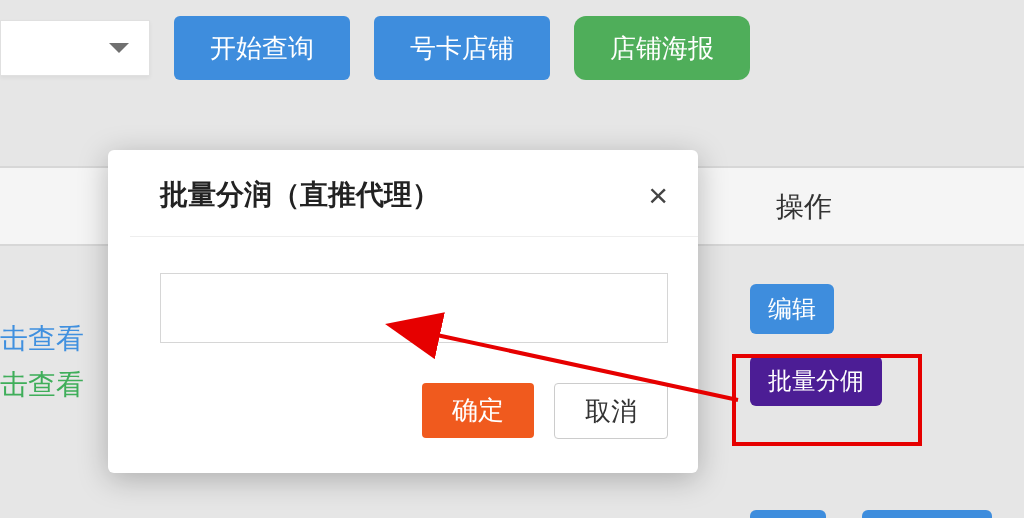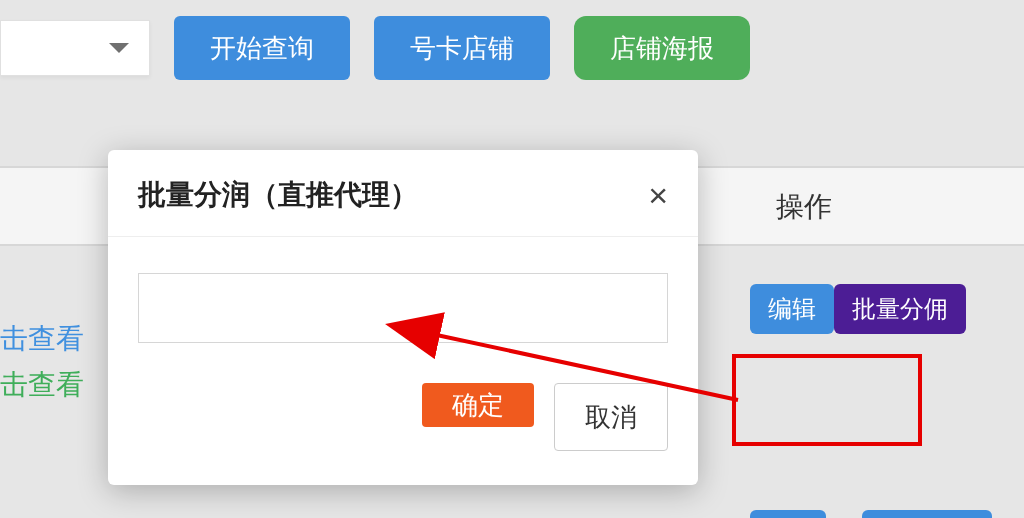--- a/index.html
+++ b/index.html
@@ -20,38 +20,38 @@
 
   .table-area { position: absolute; top: 110px; left: 0; right: 0; bottom: 0; }
   .table-header-row { position: absolute; top: 56px; left: 0; right: 0; height: 80px; background: #f5f5f5; border-top: 2px solid #d7d7d7; border-bottom: 2px solid #d7d7d7; }
   .col-op-header { position: absolute; left: 748px; top: 78px; font-size: 28px; color: #333; margin-left: 28px; }
 
   .link { color: #4090df; font-size: 28px; cursor: pointer; }
   .link-green { color: #3fae5a; font-size: 28px; cursor: pointer; }
   .link1 { position: absolute; left: 0; top: 210px; }
   .link2 { position: absolute; left: 0; top: 256px; }
 
-  .row-buttons { position: absolute; left: 750px; top: 174px; display: flex; flex-direction: row; align-items: flex-start; }
+  .row-buttons { position: absolute; left: 750px; top: 174px; display: flex; flex-direction: column; gap: 22px; align-items: flex-start; }
   .row-buttons-line { display: flex; gap: 18px; }
   .btn-row { height: 50px; padding: 0 18px; font-size: 24px; border-radius: 6px; color: #fff; display: inline-flex; align-items: center; justify-content: center; border: none; cursor: pointer; }
   .btn-small-blue { background: #3e8ddd; }
   .btn-purple { background: #4c1d95; }
 
   .red-box { position: absolute; border: 4px solid #e60000; }
 
   
-  .modal { position: absolute; left: 108px; top: 150px; width: 590px; background: #fff; border-radius: 6px; box-shadow: 0 6px 30px rgba(0,0,0,0.25); }
+  .modal { position: absolute; left: 108px; top: 150px; width: 590px; background: #fff; border-radius: 6px; box-shadow: 0 6px 30px rgba(0,0,0,0.25); padding-left: 22px; }
   .modal-header { display: flex; align-items: center; justify-content: space-between; padding: 26px 30px 22px 30px; border-bottom: 1px solid #eee; }
   .modal-title { font-size: 28px; font-weight: 700; color: #222; }
   .close-x { font-size: 34px; color: #444; line-height: 1; cursor: pointer; font-weight: 400; }
   .modal-body { padding: 36px 30px 30px 30px; }
   .modal-input { width: 100%; height: 70px; border: 1px solid #d6d6d6; padding: 0 16px; font-size: 28px; outline: none; }
   .modal-footer { display: flex; justify-content: flex-end; gap: 20px; padding: 10px 30px 34px 30px; }
-  .btn-confirm { background: #f05a1e; color: #fff; height: 44px; padding: 0 30px; font-size: 26px; border: none; border-radius: 4px; cursor: pointer; }
-  .btn-cancel { background: #fff; color: #333; height: 68px; padding: 0 30px; font-size: 26px; border: 1px solid #ccc; border-radius: 4px; cursor: pointer; }
+  .btn-confirm { background: #f05a1e; color: #fff; height: 55px; padding: 0 30px; font-size: 26px; border: none; border-radius: 4px; cursor: pointer; }
+  .btn-cancel { background: #fff; color: #333; height: 56px; padding: 0 30px; font-size: 26px; border: 1px solid #ccc; border-radius: 4px; cursor: pointer; }
 
   
   .arrow-svg { position: absolute; left: 0; top: 0; pointer-events: none; }
 
   .blue-strip { position: absolute; left: 750px; top: 400px; width: 76px; height: 14px; background: #3e8ddd; border-radius: 6px 6px 0 0; }
   .blue-strip2 { position: absolute; left: 862px; top: 400px; width: 130px; height: 14px; background: #3e8ddd; border-radius: 6px 6px 0 0; }
 </style>
 </head>
 <body>
 

